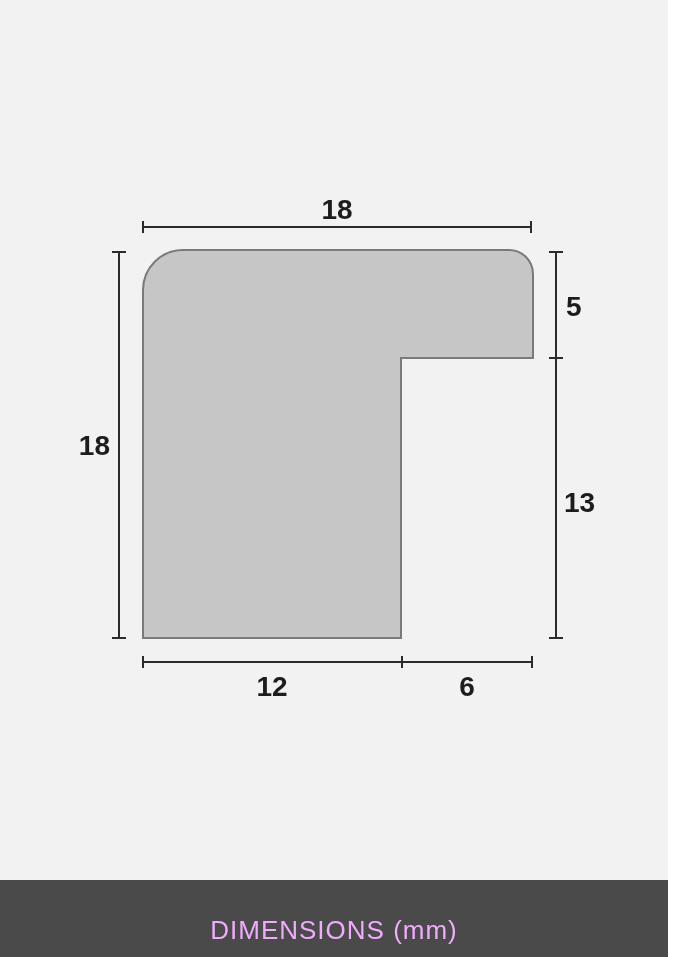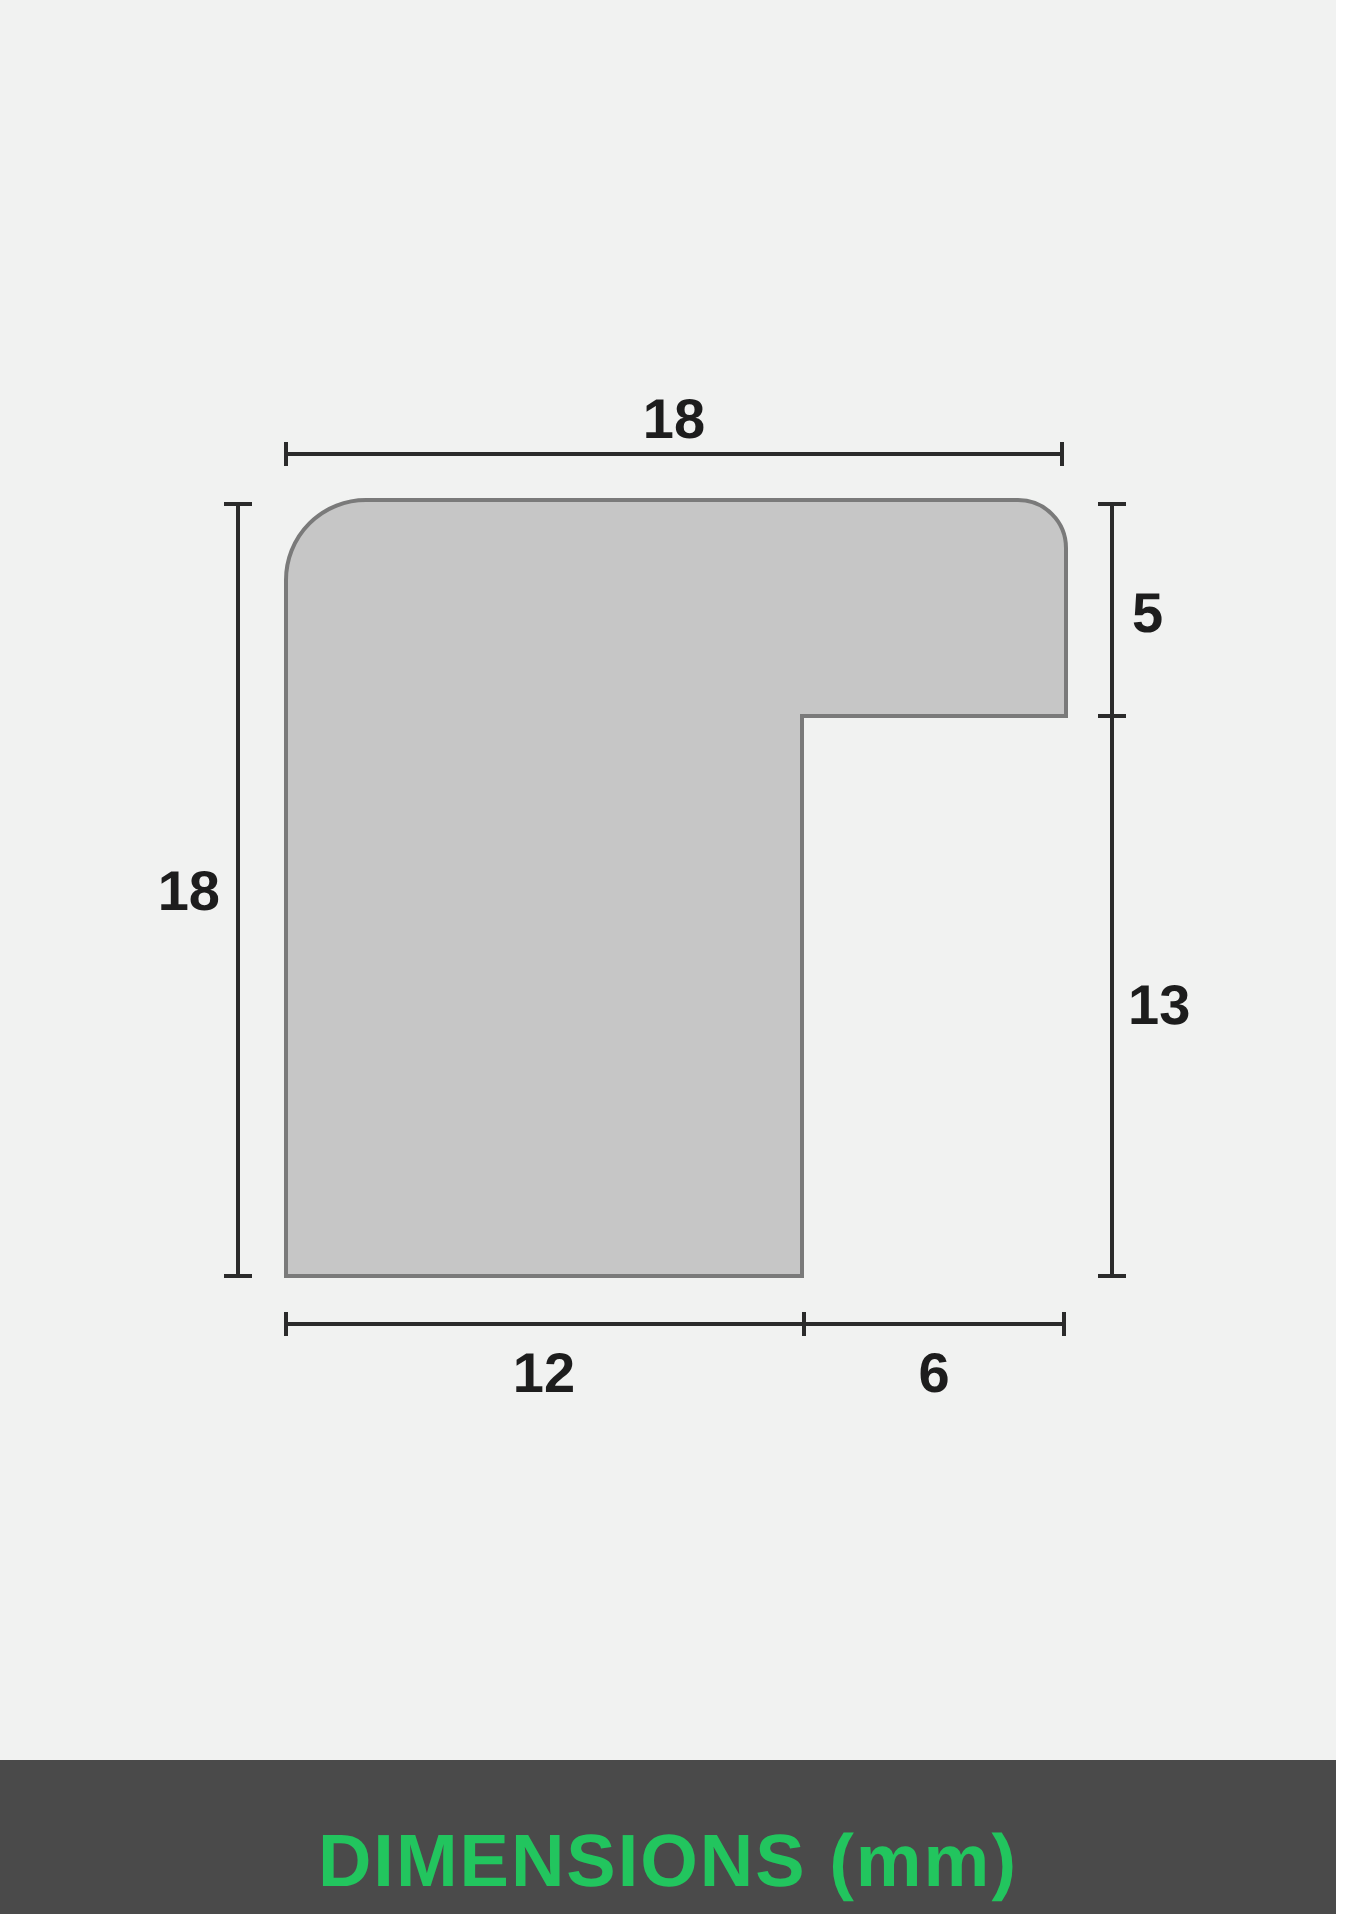--- a/index.html
+++ b/index.html
@@ -39,23 +39,23 @@
     width: 100%;
     height: 77px;
     background: #4a4a4a;
     display: flex;
     justify-content: center;
     align-items: center;
     padding-top: 23px;
     box-sizing: border-box;
   }
   .footer span {
-    color: #22c55e;
-    font-size: 37px;
-    font-weight: 700;
+    color: #f0abfc;
+    font-size: 26px;
+    font-weight: 400;
     letter-spacing: 1px;
     line-height: 1;
     white-space: nowrap;
   }
 </style>
 </head>
 <body>
 
 <div class="canvas">
 

